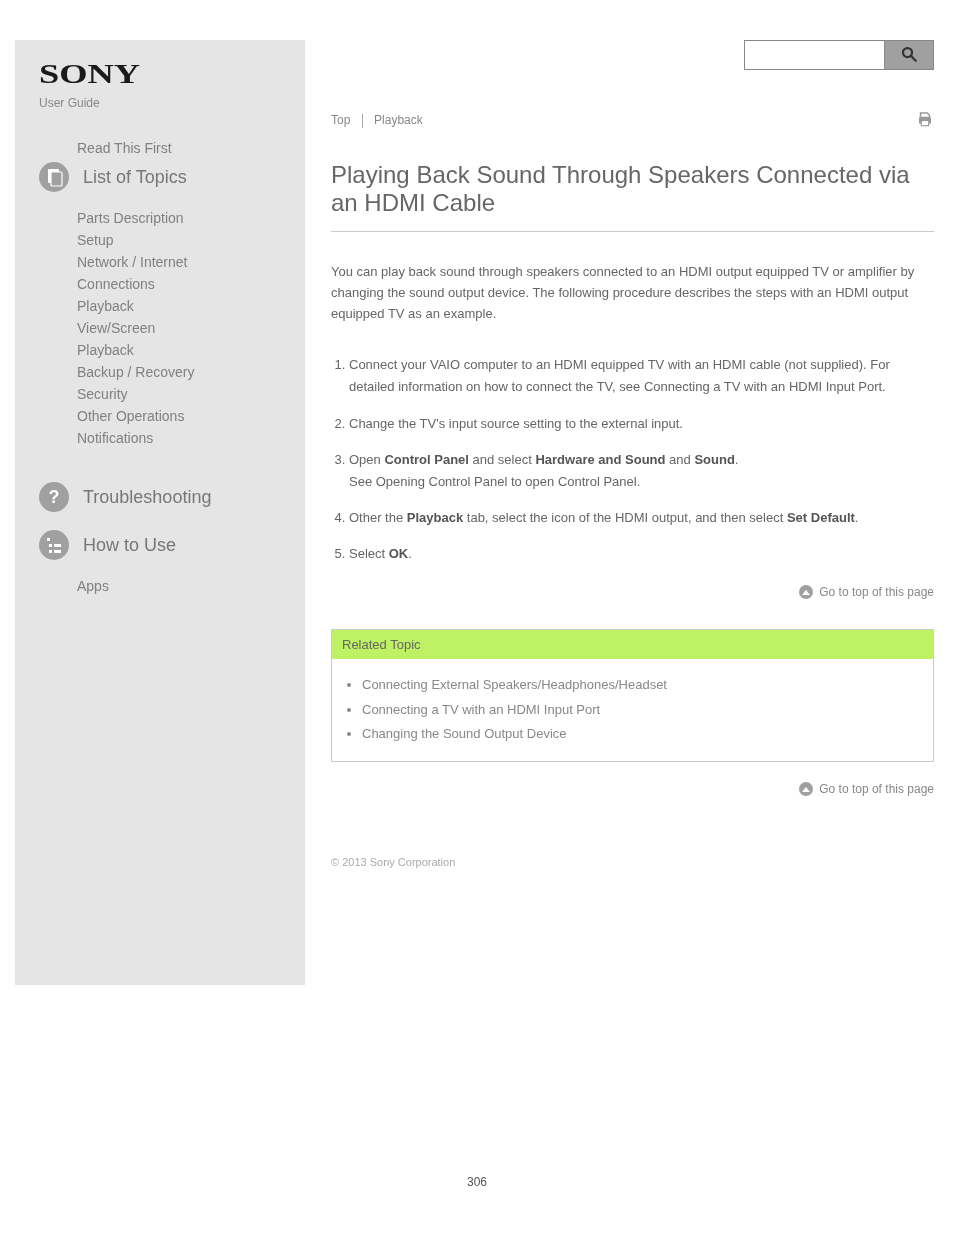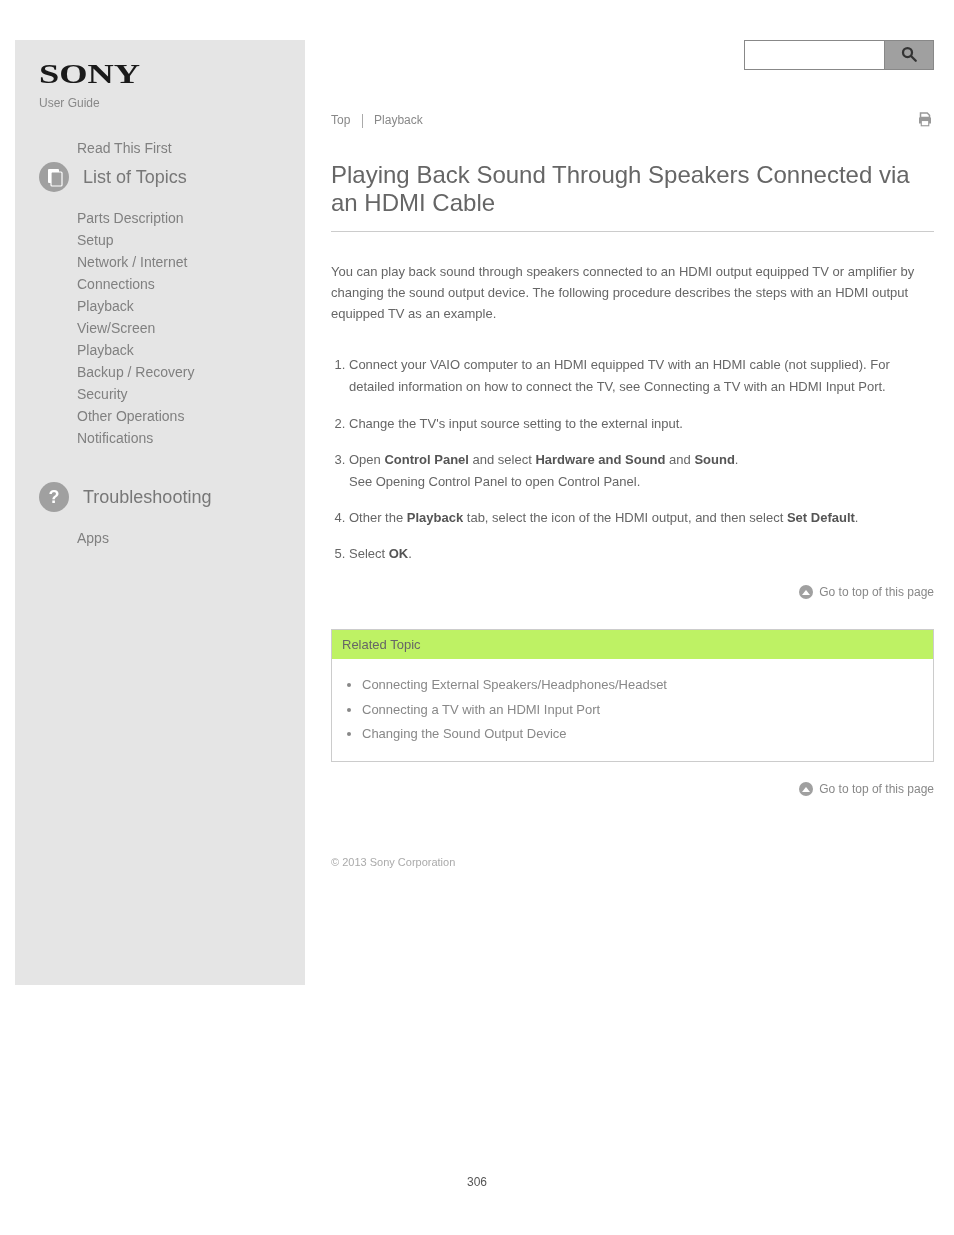--- a/index.html
+++ b/index.html
@@ -262,20 +262,32 @@
 
     <div class="side-item icon-row">
       <span class="side-icon">
         <svg viewBox="0 0 30 30">
             <text x="15" y="21" text-anchor="middle" font-size="18" font-weight="bold" fill="#fff">?</text>
           </svg>
       </span>
       <span class="side-label">Troubleshooting</span>
     </div>
 
+    <div class="side-item icon-row">
+      <span class="side-icon">
+        <svg viewBox="0 0 30 30">
+          <rect x="8" y="8" width="3" height="3" fill="#fff"></rect>
+          <rect x="10" y="14" width="3" height="3" fill="#fff"></rect>
+          <rect x="15" y="14" width="7" height="3" fill="#fff"></rect>
+          <rect x="10" y="20" width="3" height="3" fill="#fff"></rect>
+          <rect x="15" y="20" width="7" height="3" fill="#fff"></rect>
+        </svg>
+      </span>
+      <span class="side-label">How to Use</span>
+    </div>
 
     <div class="side-item sub">
       <span class="side-sub-label">Apps</span>
     </div>
   </aside>
 
   <main class="main">
     <div class="searchbar">
       <input class="search-input" type="text" placeholder="" style="">
       <div class="search-btn">

